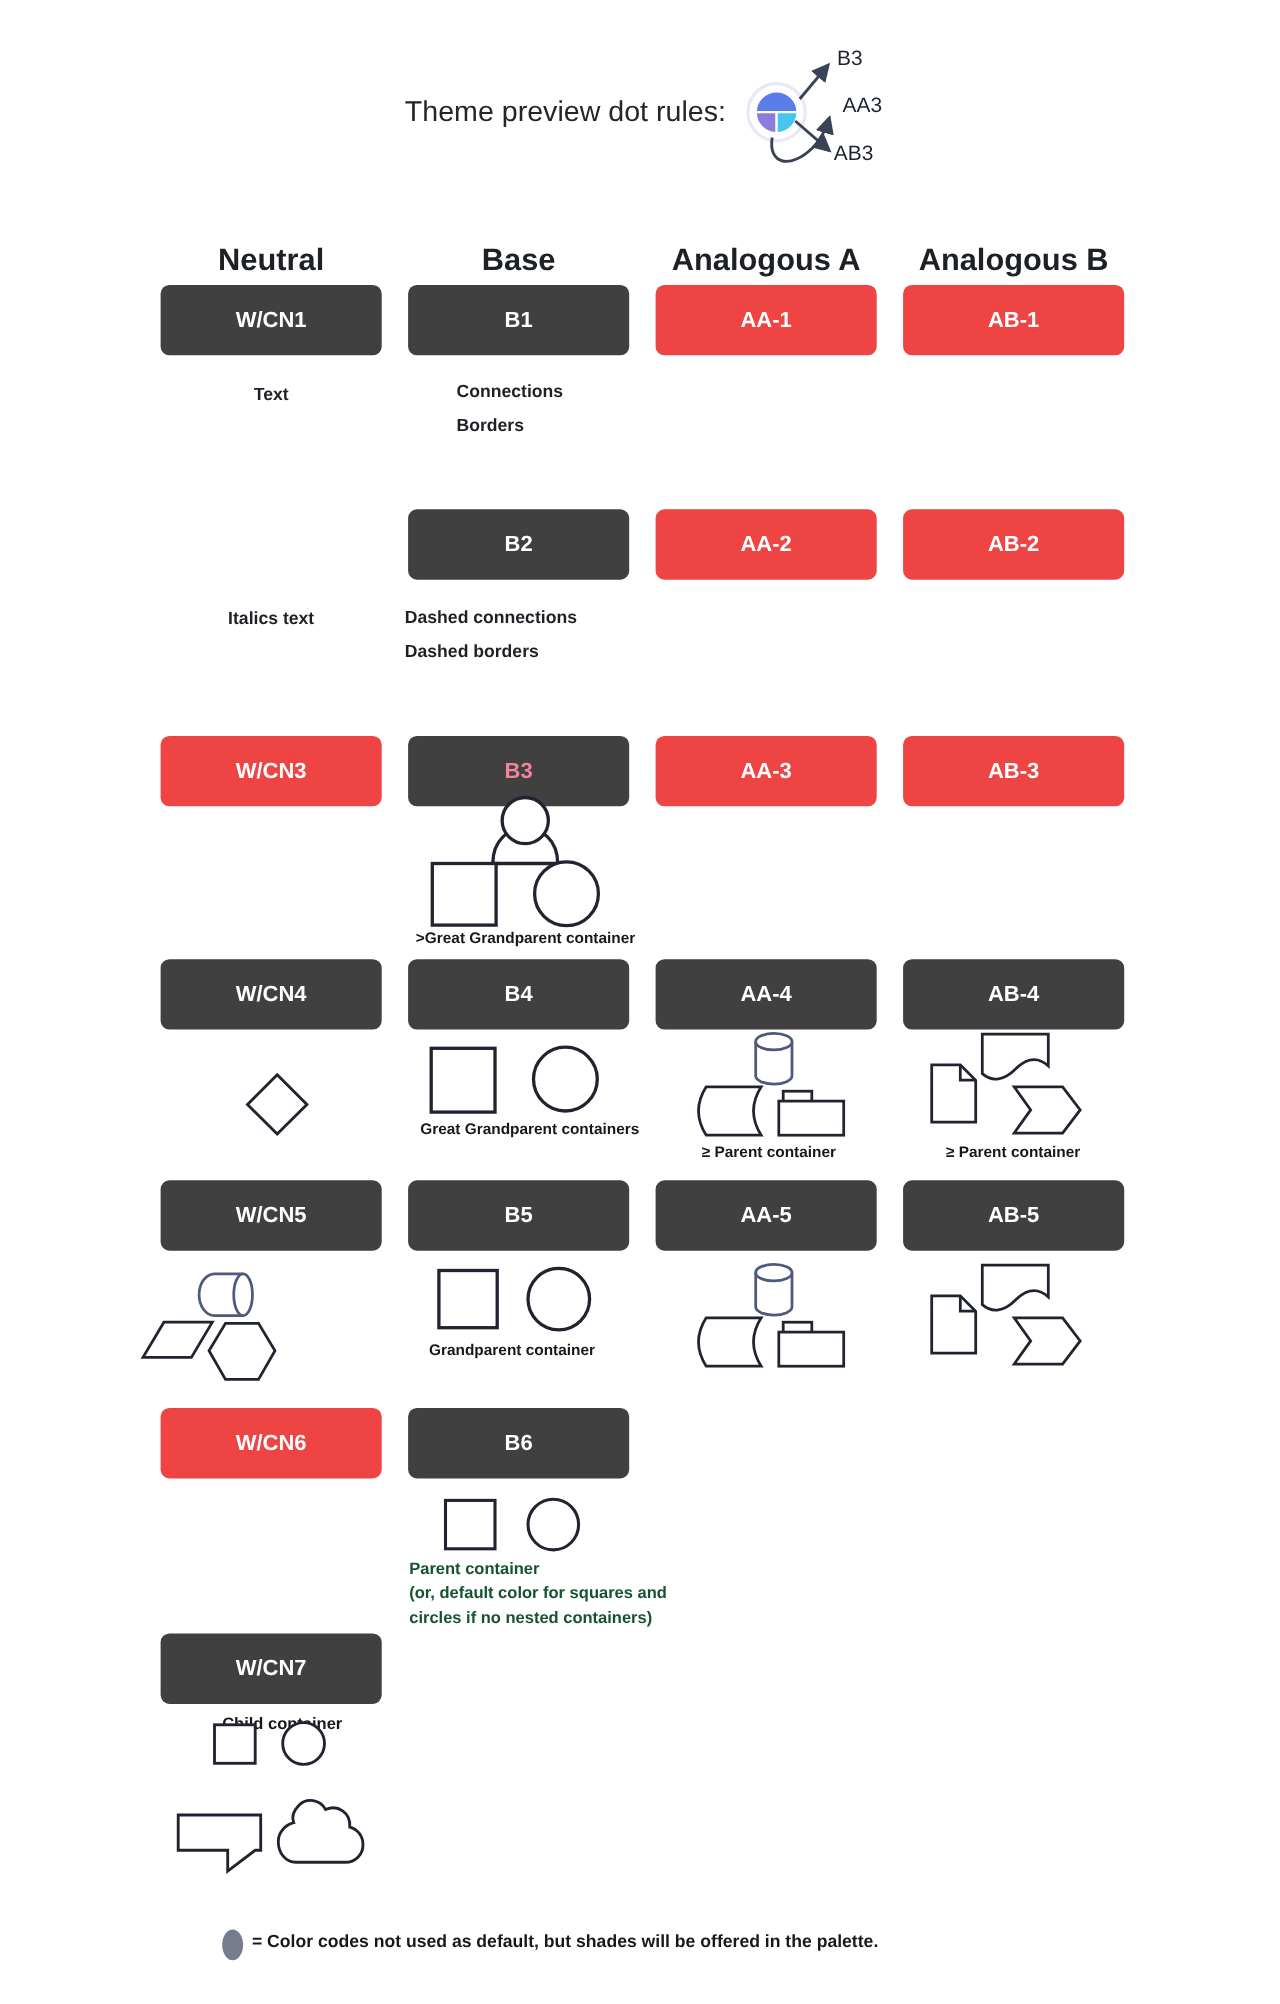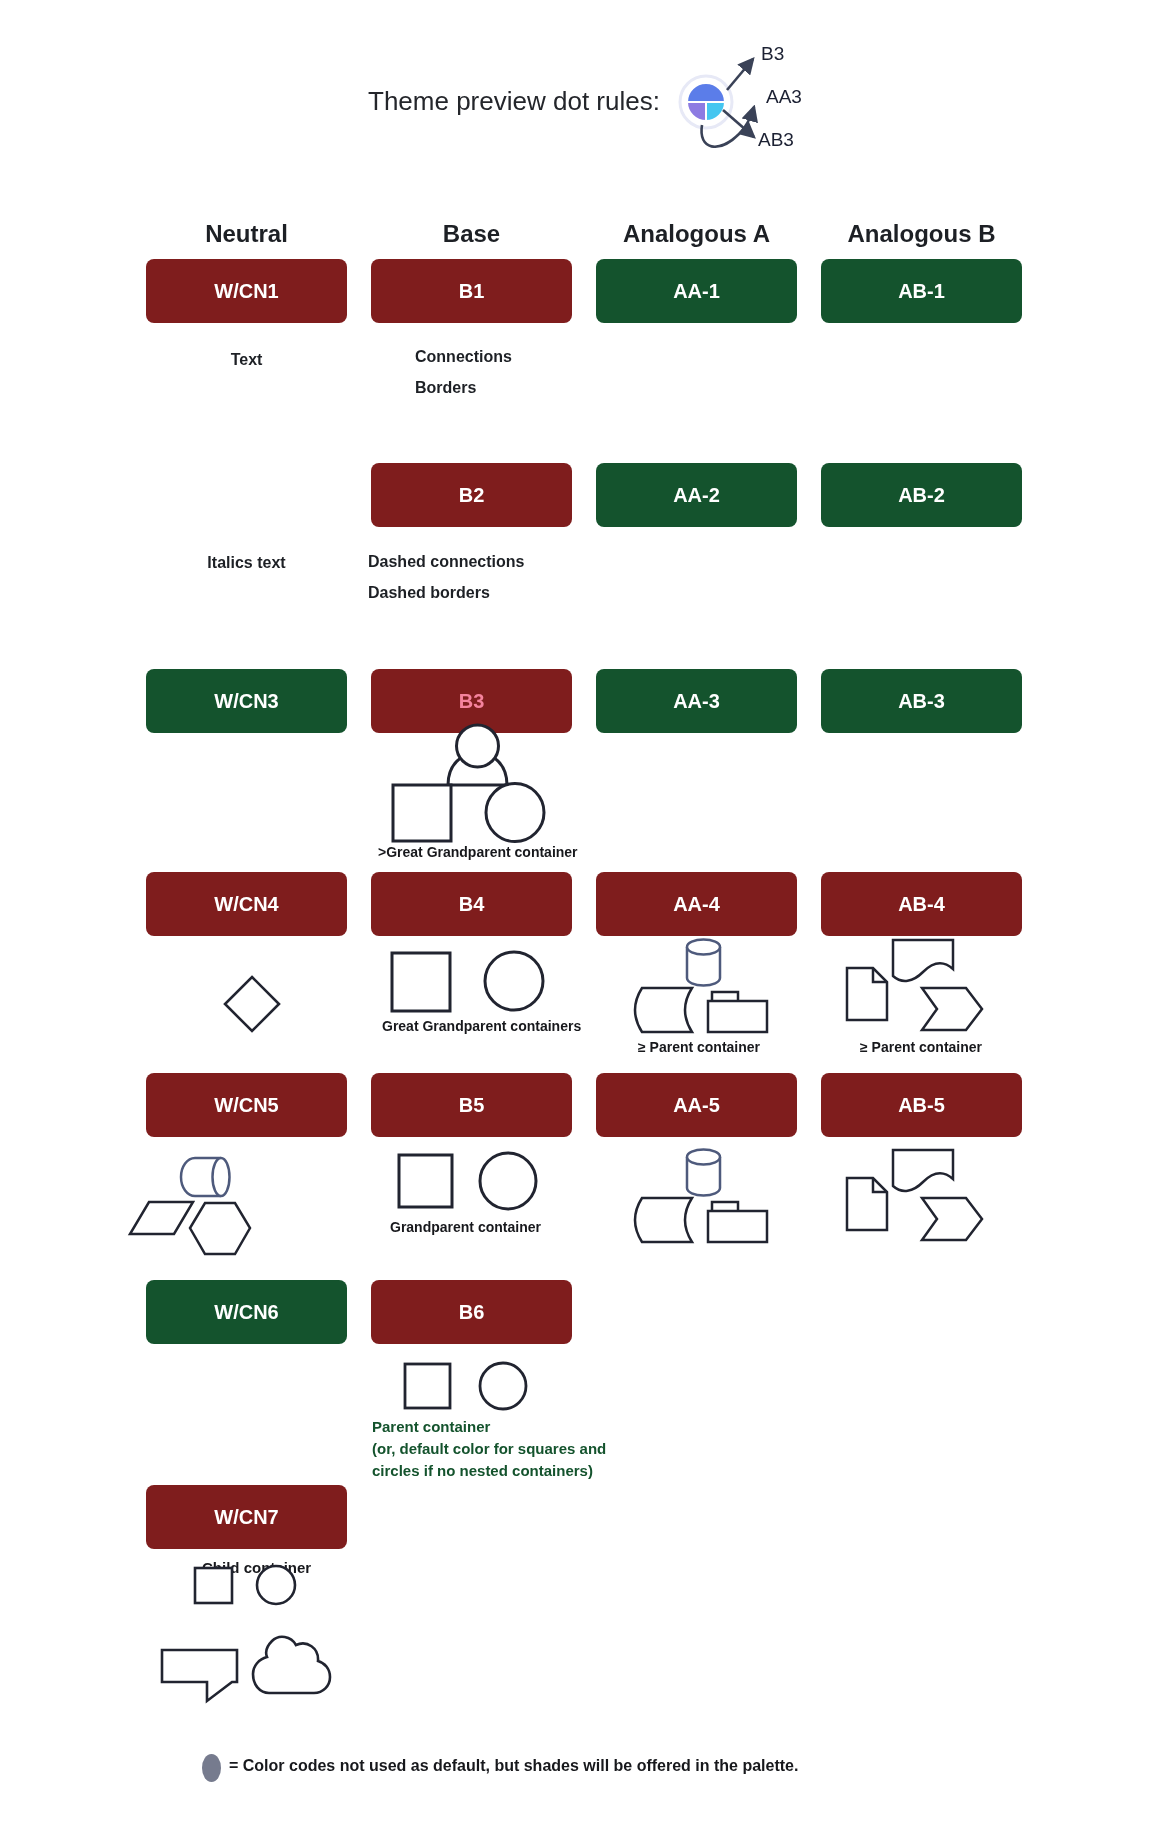--- a/index.html
+++ b/index.html
@@ -1,23 +1,23 @@
 <!DOCTYPE html>
 <html><head>
 <meta charset="utf-8">
 <style>
   html,body{margin:0;padding:0;background:#fff}
   #canvas{position:relative;width:1164px;height:1822px;margin:0 auto;background:#fff;
           font-family:"Liberation Sans","DejaVu Sans",sans-serif;overflow:hidden}
   .chip{position:absolute;width:201px;height:64px;border-radius:8px;display:flex;
         align-items:center;justify-content:center;color:#fff;font-size:20px;font-weight:700}
-  .chip.dark{background:#7f1d1d}
-  .chip.gray{background:#14532d}
+  .chip.dark{background:#404040}
+  .chip.gray{background:#ef4444}
   .chip .pink{color:#f5839d}
-  .col-header{position:absolute;width:201px;text-align:center;font-size:24px;font-weight:700;color:#1d2025}
+  .col-header{position:absolute;width:201px;text-align:center;font-size:28px;font-weight:700;color:#1d2025}
   .cap{position:absolute;color:#1d2025;font-weight:600;font-size:16px;line-height:31px;white-space:pre-line}
   .cap.center{width:201px;text-align:center}
   .cap.small{font-size:14px;font-weight:700;line-height:17px;color:#17181c}
   .cap.b6note{font-size:15px;font-weight:700;line-height:22px;color:#14532d}
   .cap.childcap{font-size:15px;font-weight:700;color:#17181c}
   .title{position:absolute;font-size:26px;font-weight:400;color:#24262b}
   .dot-label{position:absolute;font-size:19px;font-weight:400;color:#1c2133}
   .legend-dot{position:absolute;left:202px;top:1754px;width:19px;height:28px;border-radius:50%;background:#767b8e}
   .footer-note{position:absolute;left:229px;top:1757px;font-size:16px;font-weight:700;color:#17181c}
   svg{position:absolute;overflow:visible}

